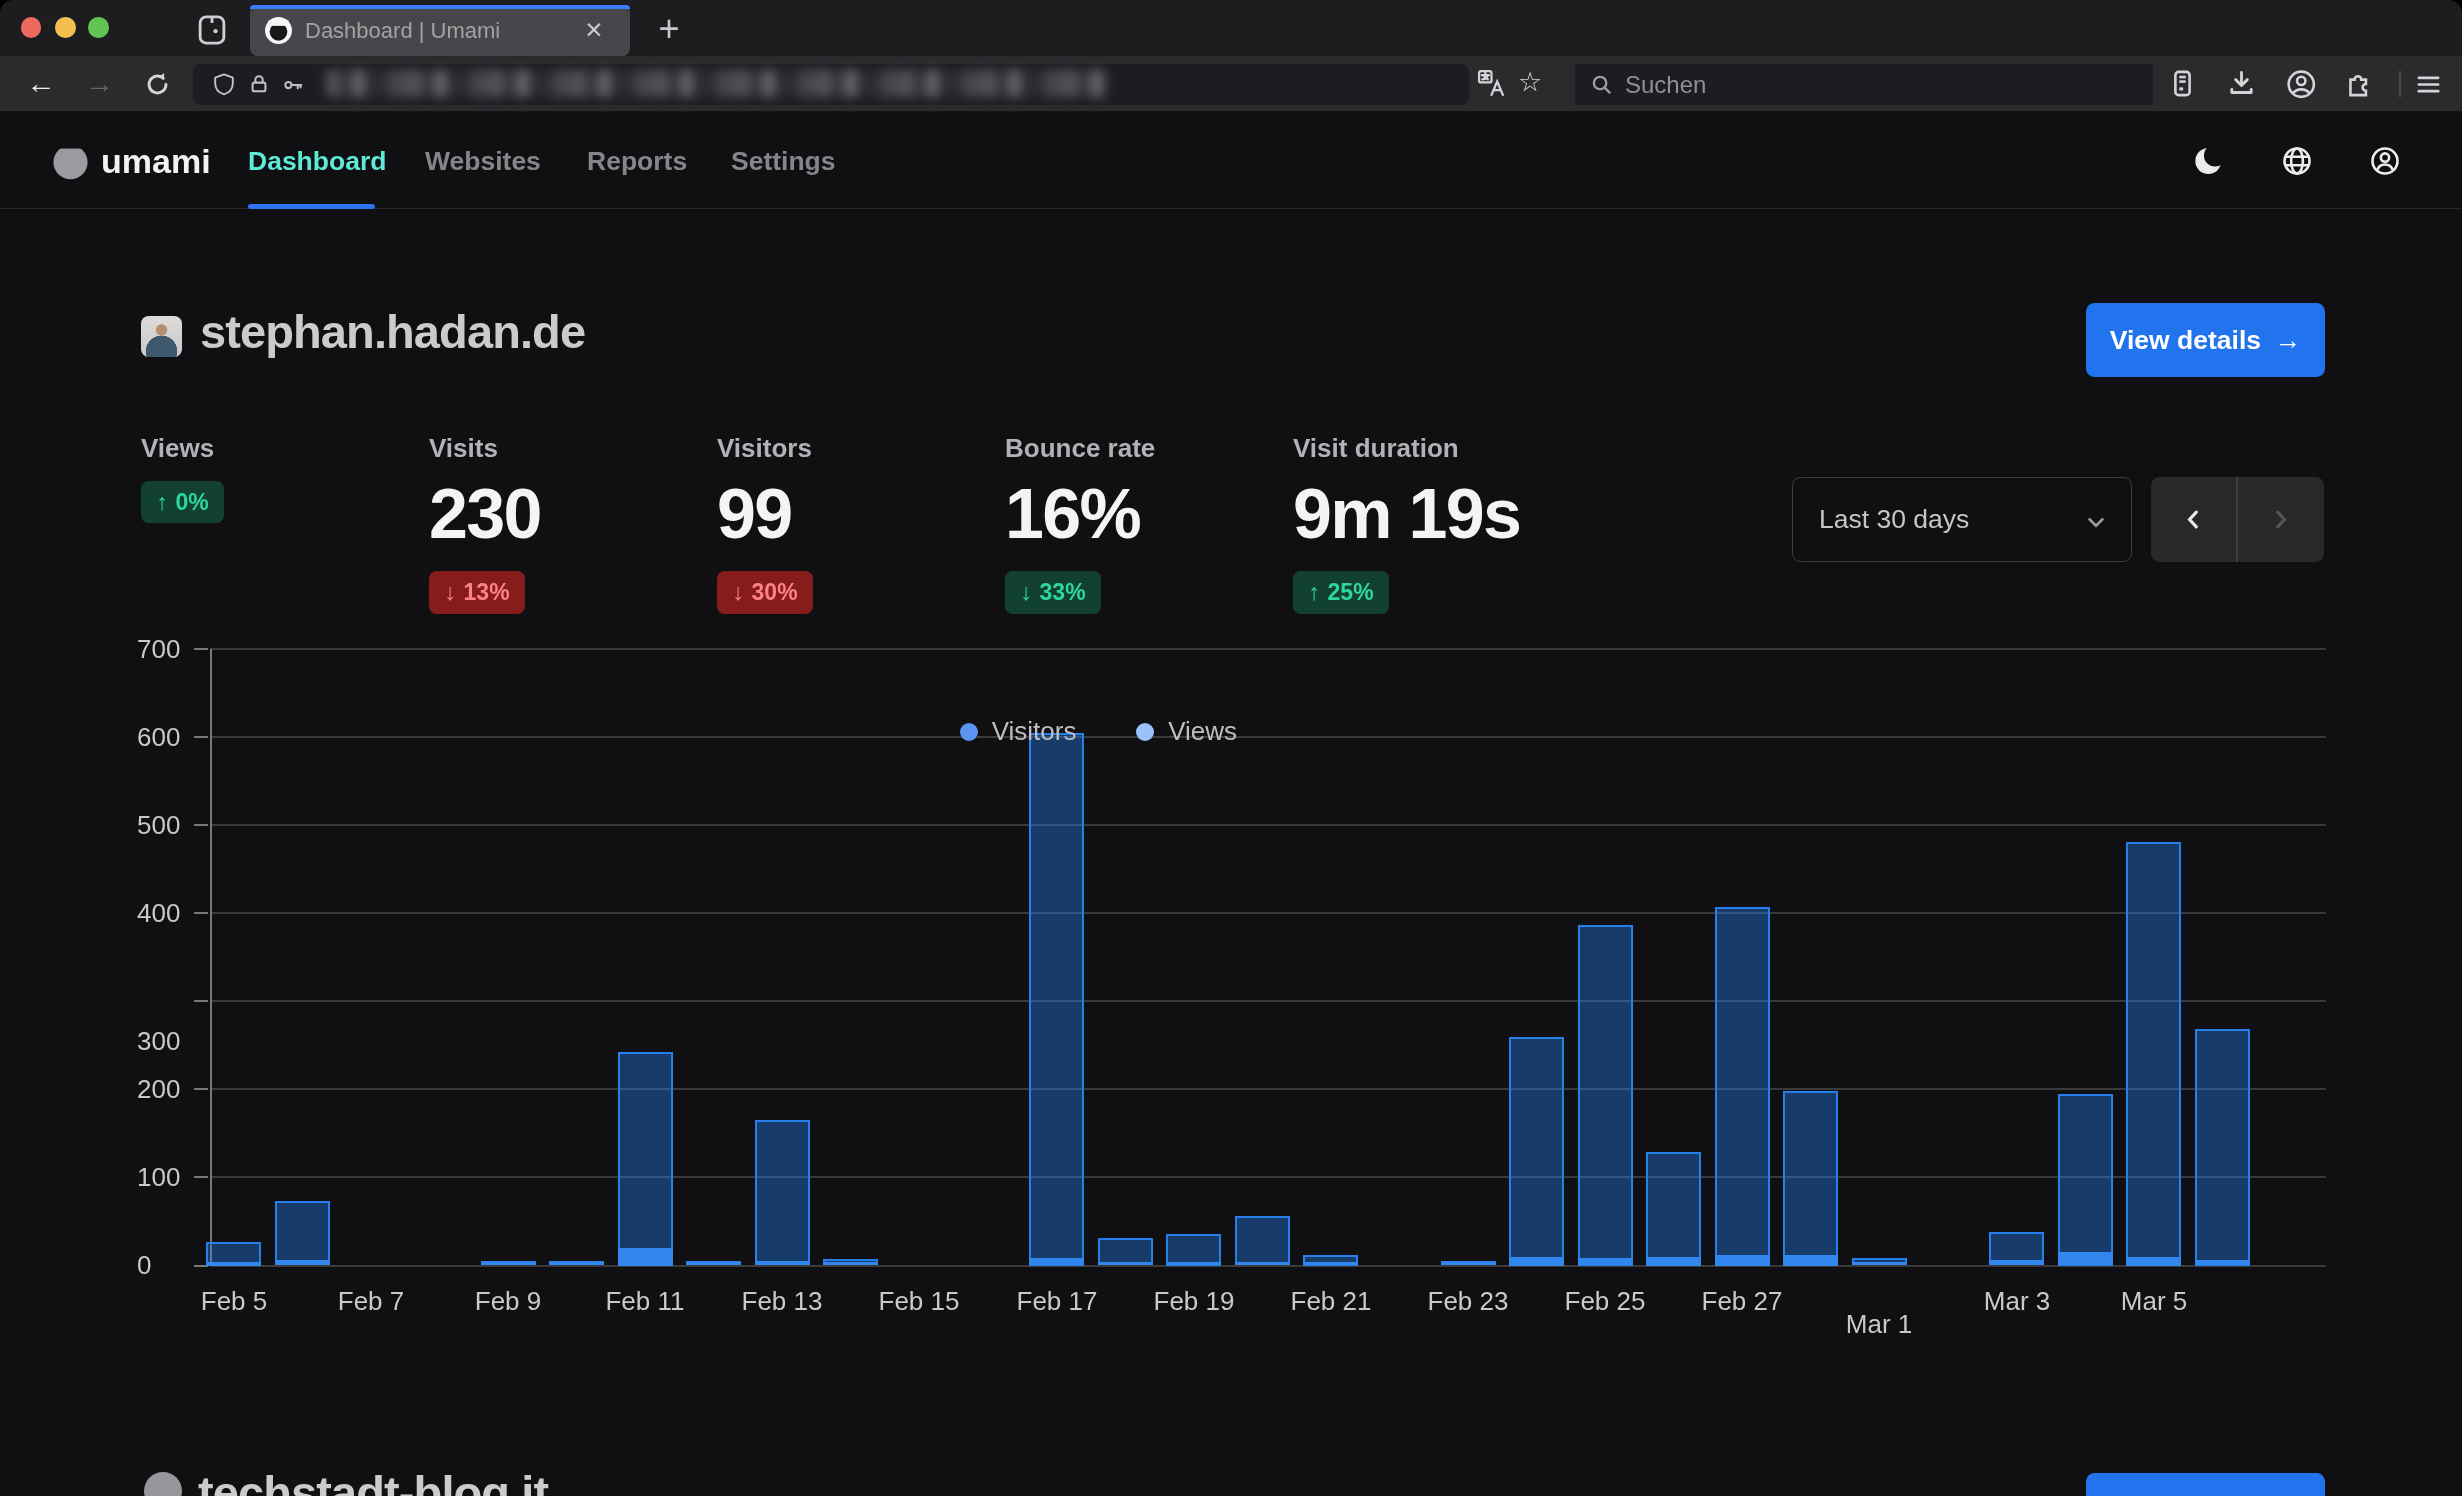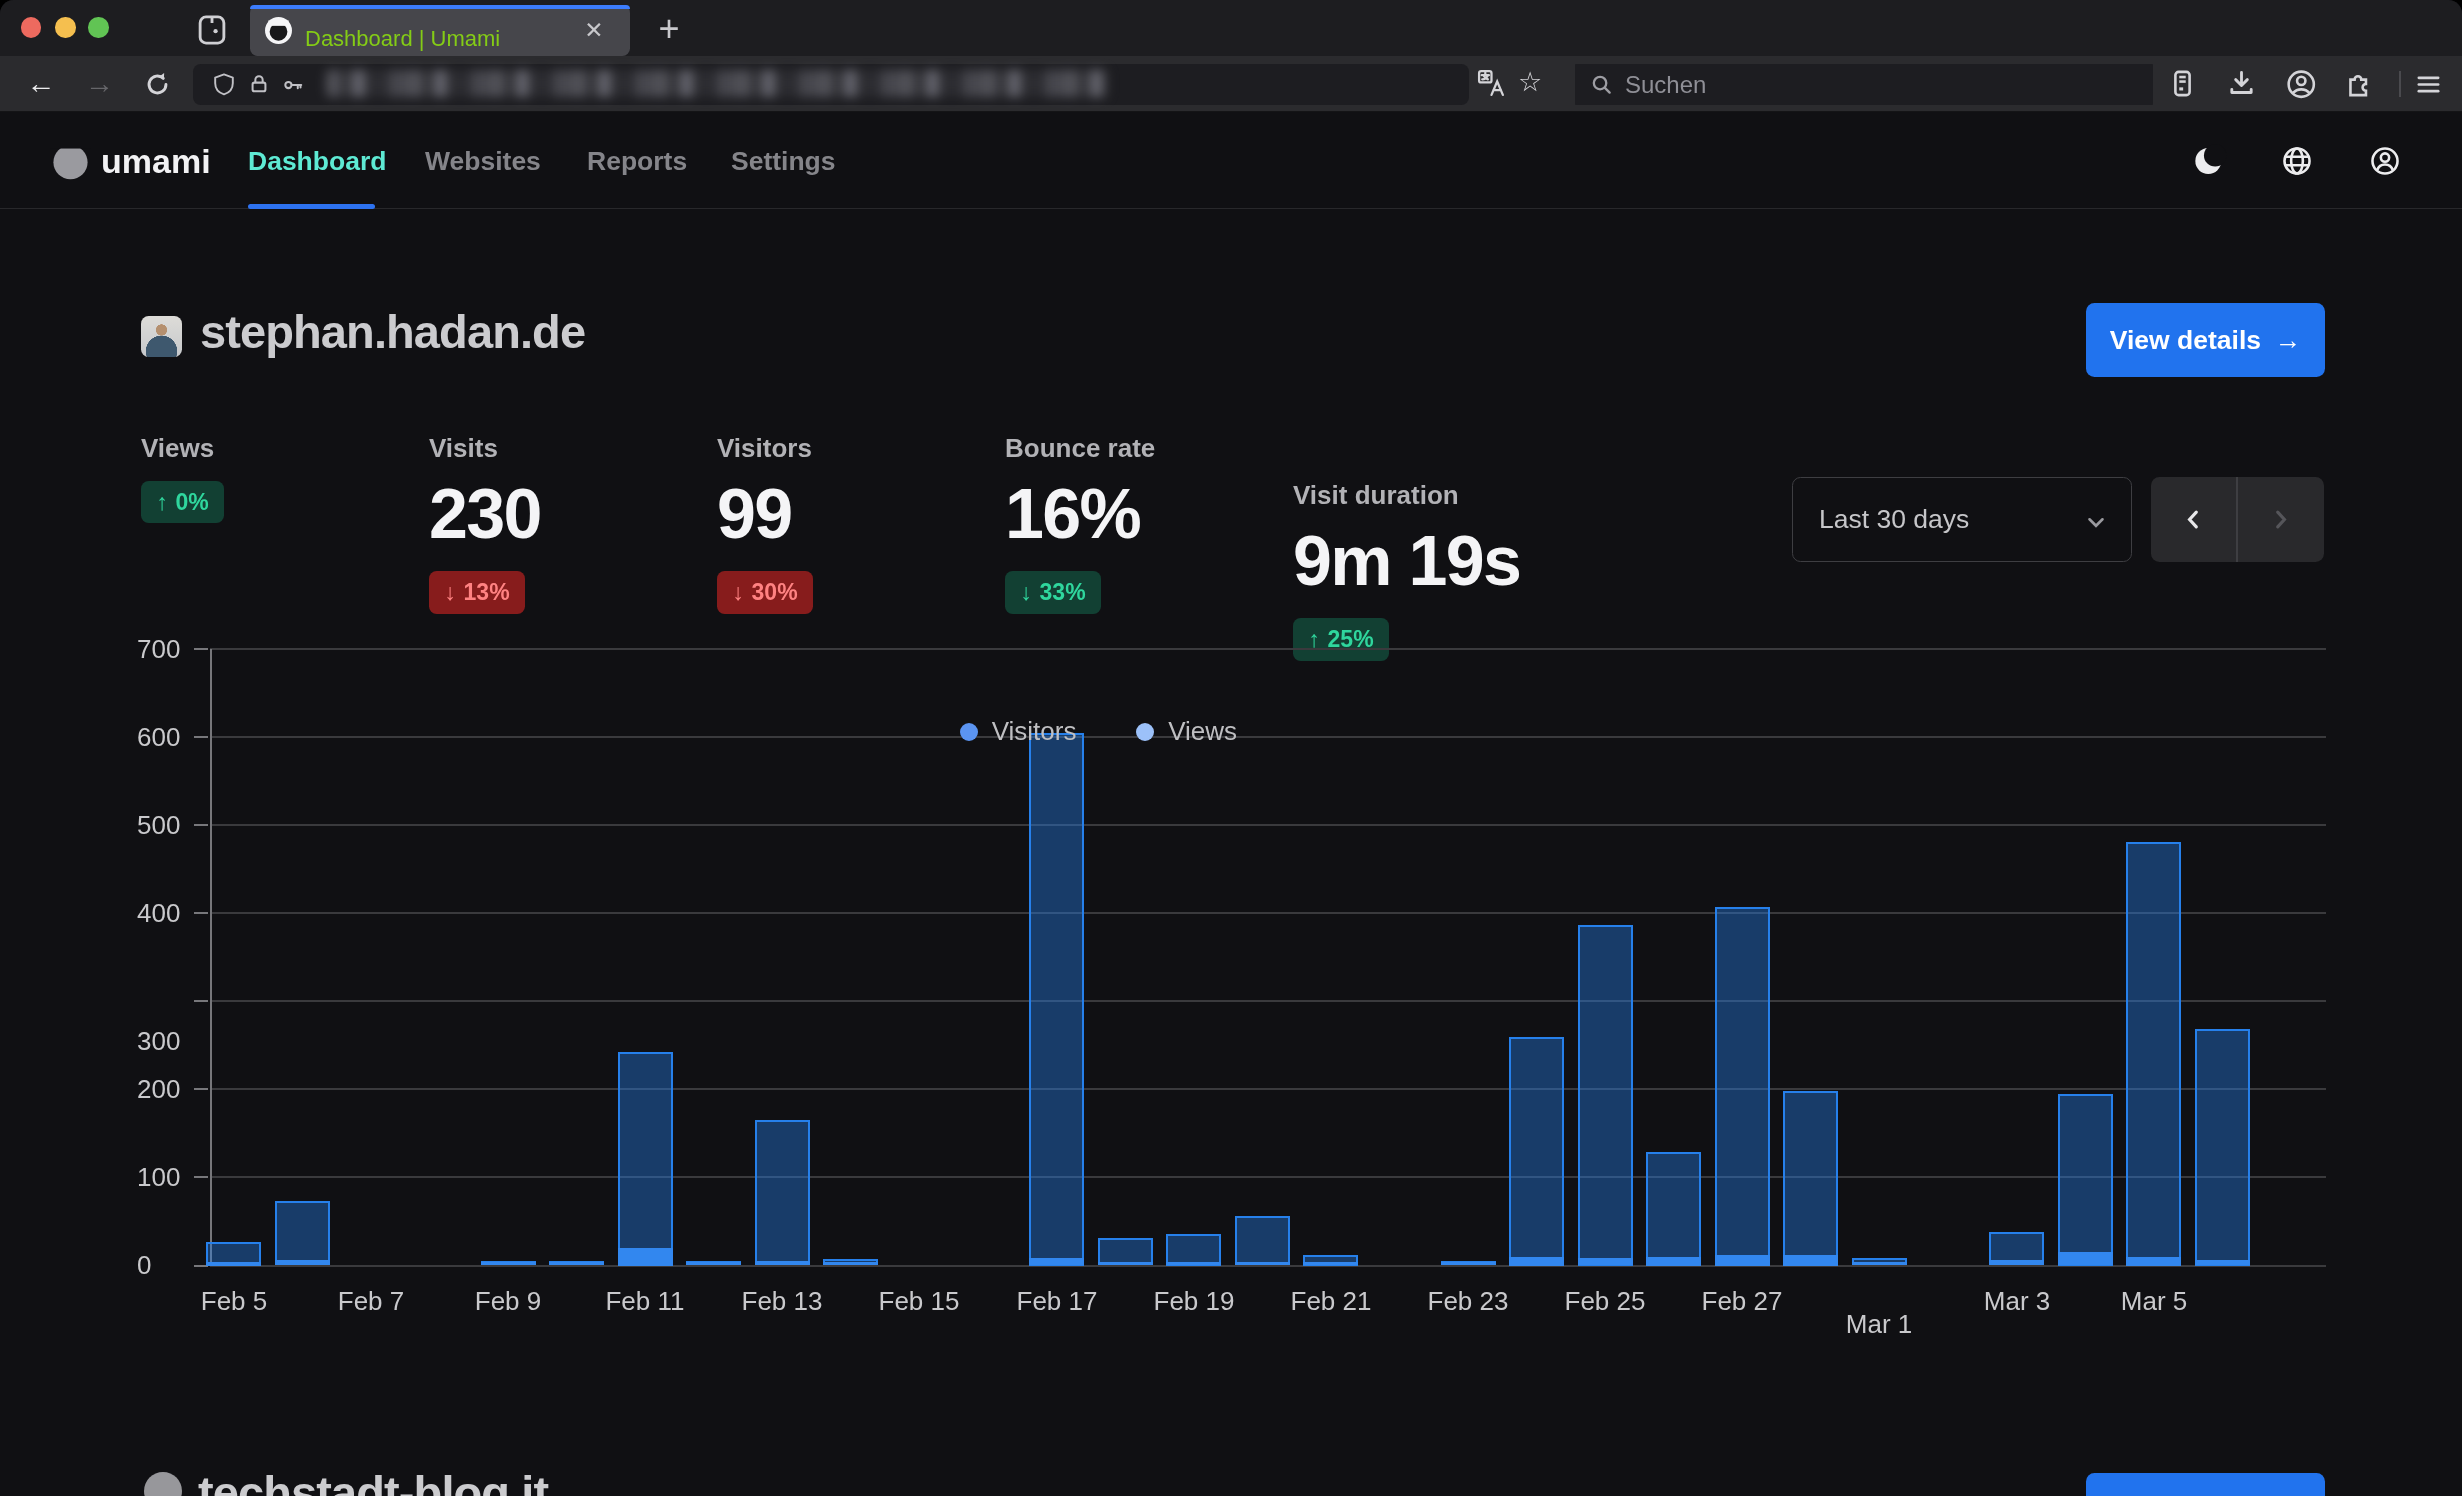--- a/index.html
+++ b/index.html
@@ -14,21 +14,21 @@
   
   .tabstrip { position:absolute; top:0; left:0; right:0; height:56px; background:#1d1d20; }
   .light { position:absolute; top:17px; width:20.5px; height:20.5px; border-radius:50%; }
   .light.r { left:20.5px;  background:#ed6a5f; }
   .light.y { left:55px;  background:#f5bf4f; }
   .light.g { left:88px; background:#61c454; }
   .ffview { position:absolute; left:193px; top:11px; width:38px; height:38px; color:#cfcfd3; }
   .tab { position:absolute; left:250px; top:5.1px; width:380px; height:51px; background:#46464b; border-radius:7.7px; }
   .tab::before { content:""; position:absolute; top:0; left:0; right:0; height:4.3px; border-radius:7.7px 7.7px 0 0; background:#3c7cfb; }
   .tab-favicon { position:absolute; left:15.4px; top:12px; width:27px; height:27px; }
-  .tab-title { position:absolute; left:55px; top:0; line-height:51px; font-size:22px; color:#84cc16; white-space:nowrap;margin-top:8px; }
+  .tab-title { position:absolute; left:55px; top:0; line-height:51px; font-size:22px; color:#a3a3a3; white-space:nowrap; }
   .tab-close { position:absolute; right:17px; top:0; width:38px; text-align:center; line-height:51px; font-size:23px; color:#c8c8cc; }
   .newtab { position:absolute; left:646px; top:5.1px; width:46px; height:51px; font-size:36px; font-weight:300; color:#c8c8cc; text-align:center; line-height:48px; }
 
   
   .toolbar { position:absolute; top:56px; left:0; right:0; height:56px; background:#2b2b2e; border-bottom:0.9px solid #141416; }
   .navbtn { position:absolute; top:0; width:41px; height:56px; text-align:center; line-height:55px; font-size:29px; color:#ececee; }
   .navbtn.dim { color:#66666a; }
   .navbtn svg { margin-top:13.7px; }
   .urlbar { position:absolute; left:193px; top:7.7px; width:1276px; height:41px; background:#1d1d21; border-radius:7.7px; }
   .urlbar .ic { position:absolute; top:8.5px; color:#c0c0c5; }
@@ -58,21 +58,21 @@
       radial-gradient(circle at 50% 34%, #b5906f 0 16%, transparent 17%),
       radial-gradient(circle at 50% 86%, #3e586e 0 38%, transparent 39%),
       linear-gradient(#dddcd8,#c6c8cb); }
   .site-title { position:absolute; left:200px; top:304px; font-size:47px; font-weight:700; letter-spacing:-0.9px; color:#cbcbce; }
   .viewbtn { position:absolute; left:2086px; top:303px; width:239px; height:74px; border-radius:8.5px; background:#2173ee;
     color:#fff; font-size:26.5px; font-weight:700; display:flex; align-items:center; justify-content:center; gap:13.7px; }
 
   
   .metrics { position:absolute; left:141px; top:433px; display:flex; }
   .metric { width:288px; }
-  .metric:last-child { width:359px;margin-top:47px; }
+  .metric:last-child { width:359px; }
   .m-label { font-size:26px; font-weight:700; color:#b2b2b6; }
   .m-value { margin-top:10.3px; font-size:70px; font-weight:700; letter-spacing:-1.7px; color:#f4f4f6; white-space:nowrap; }
   .badge { margin-top:17px; display:inline-flex; align-items:center; gap:7.7px; padding:7.7px 15.4px; border-radius:7.7px; font-size:23px; font-weight:700; }
   .badge[data-tone="green"] { background:#124033; color:#2fd69d; }
   .badge[data-tone="red"]   { background:#871c1c; color:#ff8282; }
 
   
   .rangebox { position:absolute; left:1792px; top:477px; width:340px; height:85px; border:1.7px solid #3e3e42; border-radius:8.5px; }
   .range-label { position:absolute; left:26px; top:0; line-height:82px; font-size:26.5px; color:#c6c6c9; }
   .range-chevron { position:absolute; right:22px; top:31px; color:#9a9a9f; }

